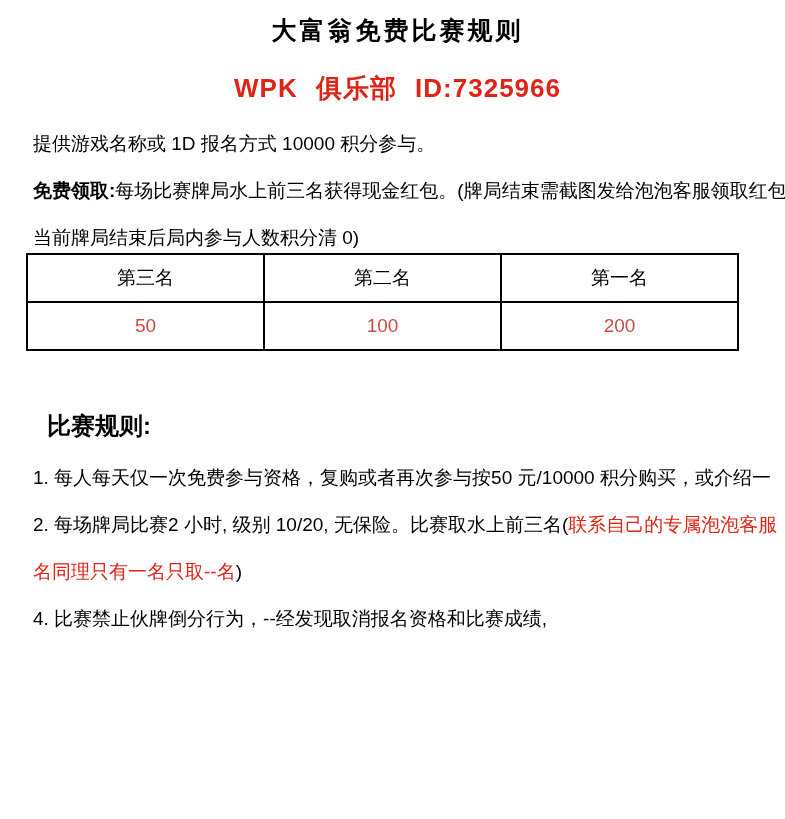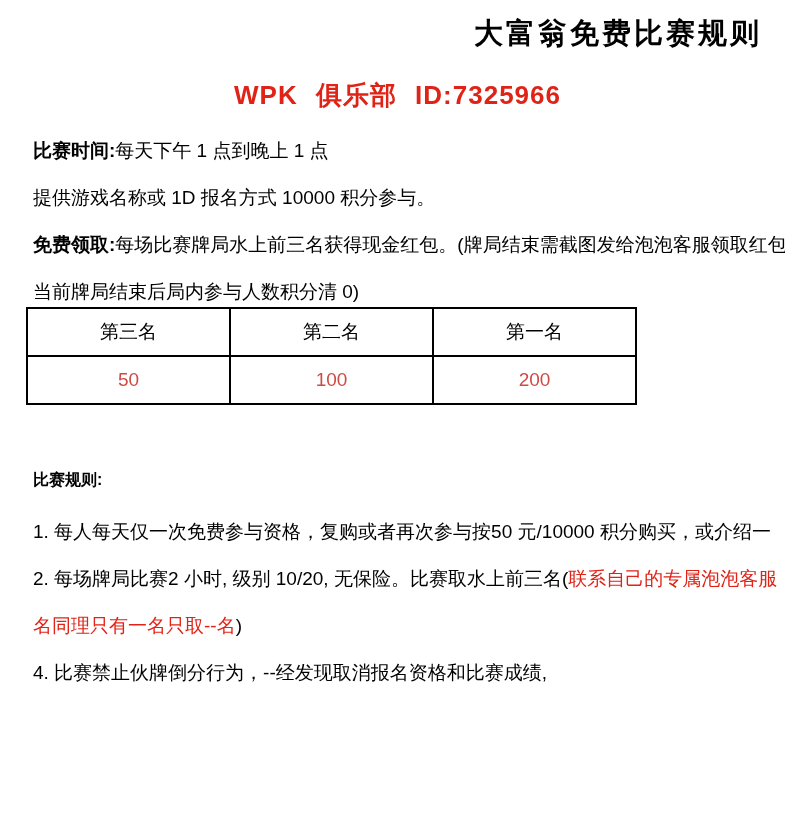--- a/index.html
+++ b/index.html
@@ -9,56 +9,55 @@
   }
   html,body{margin:0;padding:0;}
   body{
     width:785px;height:819px;overflow:hidden;
     background:#ffffff;color:#000000;
     font-family:"Liberation Sans",sans-serif;
   }
   .page{position:relative;padding:0 23px 0 33px;}
   .title{
     font-family:"Liberation Serif",serif;
-    font-size:29px;font-weight:bold;text-align:right;
+    font-size:25px;font-weight:bold;text-align:center;
     margin:0;padding-top:14px;letter-spacing:3px;
   }
   .subtitle{
     text-align:center;color:var(--red-accent);
     font-size:26px;font-weight:bold;margin-top:24px;
     word-spacing:10px;letter-spacing:1px;
   }
   .info-section{margin-top:14px;}
   .text-line{height:47px;line-height:47px;font-size:19px;white-space:nowrap;}
   .bold{font-weight:bold;}
   .red{color:var(--red-accent);}
   table.prize-table{
     border-collapse:collapse;table-layout:fixed;
-    width:611px;margin-left:-7px;margin-top:-8px;
+    width:713px;margin-left:-7px;margin-top:-8px;
   }
   .prize-table th,.prize-table td{
     border:2px solid var(--border-color);
     height:44px;text-align:center;vertical-align:middle;
     font-size:19px;font-weight:normal;
   }
   .prize-table td{color:var(--red-value);}
-  .rules-heading{font-weight:bold;font-size:16px;margin-top:63px;line-height:24px;}
+  .rules-heading{font-weight:bold;font-size:24px;margin-top:63px;line-height:24px;margin-left:14px;}
   .rules-section{margin-top:16px;}
 </style>
 </head>
 <body style="background: rgb(255, 255, 255); color: rgb(0, 0, 0);">
 
 <div class="page">
 
   <h1 class="title">大富翁免费比赛规则</h1>
 
   <div class="subtitle">WPK 俱乐部 ID:7325966</div>
 
   <div class="info-section" id="info-section">
-      <div class="text-line"><span class="bold">比赛时间:</span><span>每天下午 1 点到晚上 1 点</span></div>
       <div class="text-line"><span>提供游戏名称或 1D 报名方式 10000 积分参与。</span></div>
       <div class="text-line"><span class="bold">免费领取:</span><span>每场比赛牌局水上前三名获得现金红包。(牌局结束需截图发给泡泡客服领取红包</span></div>
       <div class="text-line"><span>当前牌局结束后局内参与人数积分清 0)</span></div>
     </div>
 
   <table class="prize-table">
     <thead>
       <tr id="prize-header-row">
           <th>第三名</th>
           <th>第二名</th>

